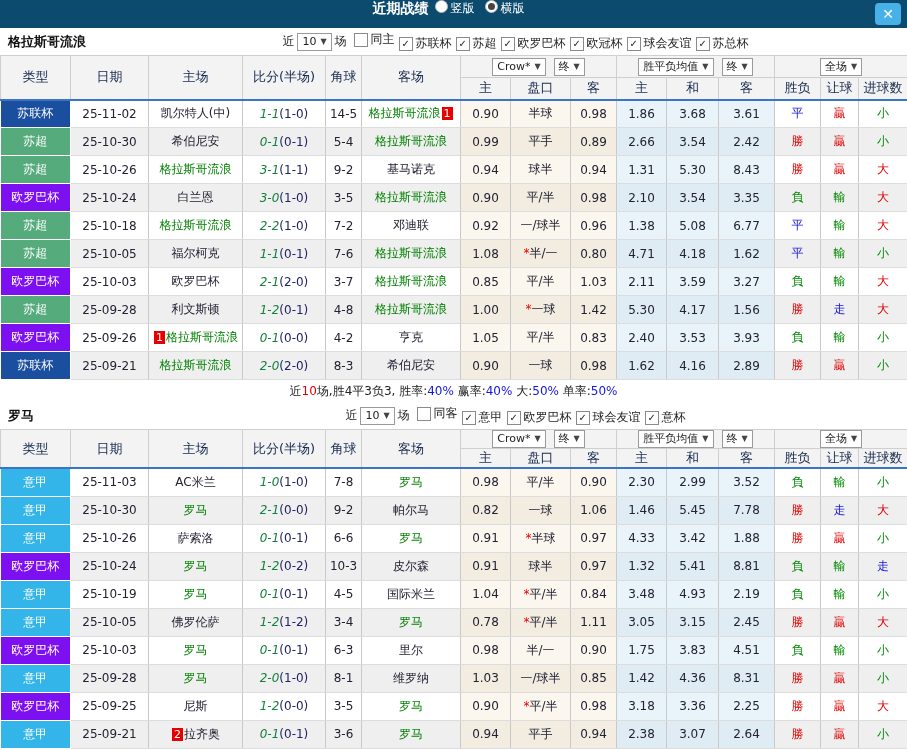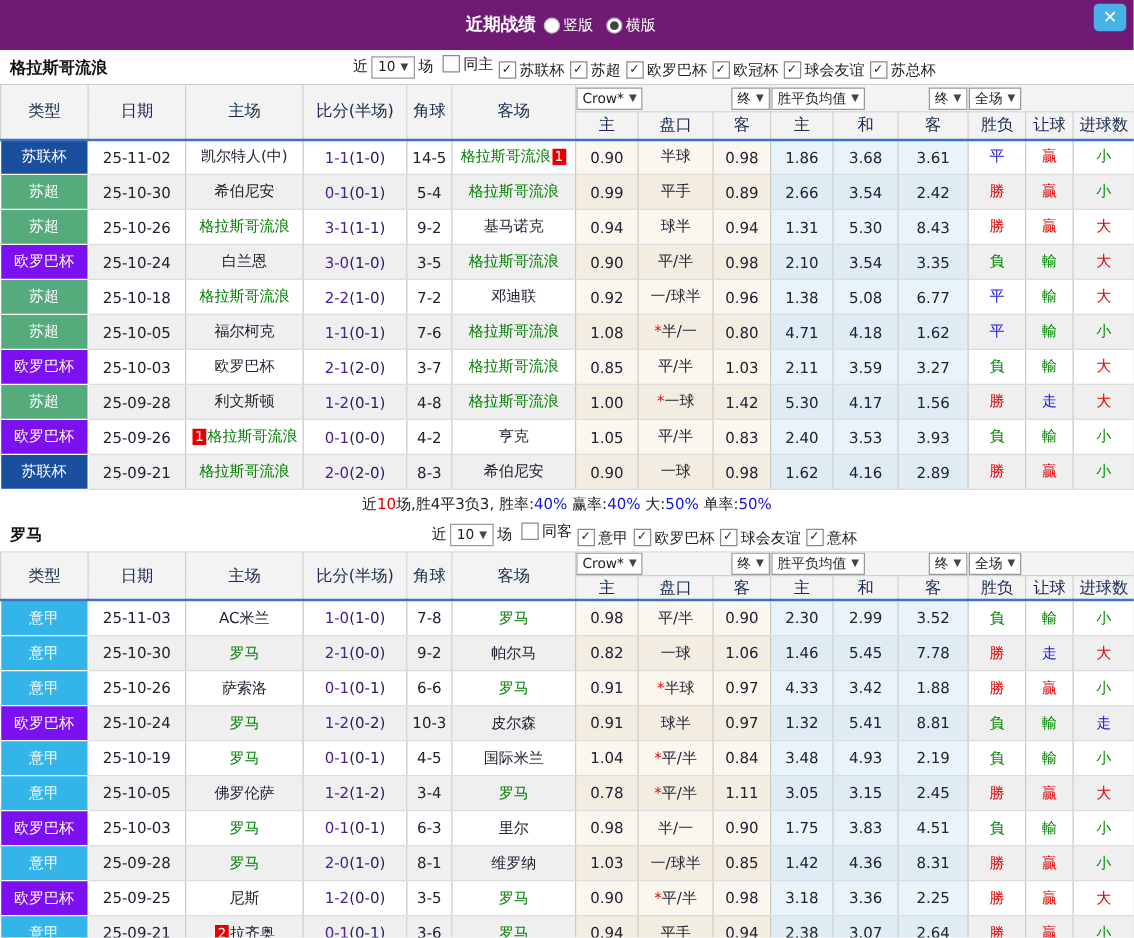--- a/index.html
+++ b/index.html
@@ -1,19 +1,19 @@
 <!DOCTYPE html>
 <html><head>
 <meta charset="utf-8">
 <style>
   html,body{margin:0;padding:0;}
   body{width:907px;height:750px;overflow:hidden;background:#fff;
        font-family:"DejaVu Sans","Liberation Sans",sans-serif;font-size:12px;color:#222;}
   
-  .titlebar{height:40px;background:#701a75;display:flex;align-items:center;justify-content:center;
+  .titlebar{height:28px;background:#0c4a6e;display:flex;justify-content:center;
             position:relative;color:#fff;}
   .titlebar .title{font-size:14px;font-weight:bold;margin-right:6px;}
   .rlabel{font-size:12px;margin:0 10px 0 3px;}
   .radio{width:11px;height:11px;border-radius:50%;background:#fff;border:1px solid #bbb;
          display:inline-block;position:relative;vertical-align:-2px;cursor:pointer;}
   .radio.on::after{content:"";position:absolute;left:2px;top:2px;right:2px;bottom:2px;border-radius:50%;background:#444;}
   .close{position:absolute;right:6px;top:3px;width:26px;height:22px;background:#46B2E8;border-radius:4px;
          color:#fff;font-size:14px;font-weight:bold;text-align:center;line-height:22px;cursor:pointer;}
   
   .toolbar{height:27px;display:flex;align-items:center;position:relative;background:#fff;}
@@ -24,30 +24,30 @@
   .sel .arr{font-size:8px;color:#444;}
   .cb{display:inline-block;width:12px;height:12px;background:#fff;border:1px solid #8a8a8a;
       line-height:12px;text-align:center;font-size:10px;color:#222;vertical-align:-2px;margin:0 1px 0 4px;cursor:pointer;}
   .fitem{display:inline-flex;align-items:center;gap:2px;}
   
   table{border-collapse:collapse;table-layout:fixed;width:907px;}
   thead th{background:#F3F3F3;border:1px solid #CFCFCF;font-weight:normal;color:#17294E;
            font-size:13px;padding:0;overflow:hidden;white-space:nowrap;}
   thead{border-bottom:2px solid #3B74C4;}
   .t1 thead tr{height:22px;} .t2 thead tr{height:18px;}
-  .selcell{display:flex;align-items:center;justify-content:space-between;gap:8px;}
+  .selcell{display:flex;align-items:center;justify-content:center;gap:8px;}
   tbody tr{height:28px;}
   tbody td{border-right:1px solid #C9C9C9;border-bottom:1px solid #DCDCDC;text-align:center;
            font-size:12px;color:#222233;overflow:hidden;white-space:nowrap;padding:0 1px;}
   tbody tr:nth-child(even) td{background:#EFEFEF;}
   td.c-crow{background:#FCF7EE;}  tbody tr:nth-child(even) td.c-crow{background:#F2ECE1;}
   td.c-mean{background:#E9F3FA;}  tbody tr:nth-child(even) td.c-mean{background:#E0ECF4;}
   td.c-type{color:#fff;border-bottom:1px solid #fff;border-right:1px solid #fff;}
   .team-hl{color:#008000;}
-  .ft{color:#4c1d95;} .ht{color:#222266;}
+  .ft{color:#15803d;font-style:italic;} .ht{color:#222266;}
   .badge{background:#E60000;color:#fff;font-size:11px;line-height:13px;padding:0 2px;display:inline-block;margin:0 1px;}
   .star{color:#E60000;}
   
   .summary{height:22px;display:flex;align-items:center;justify-content:center;font-size:12px;background:#fff;}
 </style>
 </head>
 <body>
 
 <div class="titlebar">
   <span class="title">近期战绩</span>

